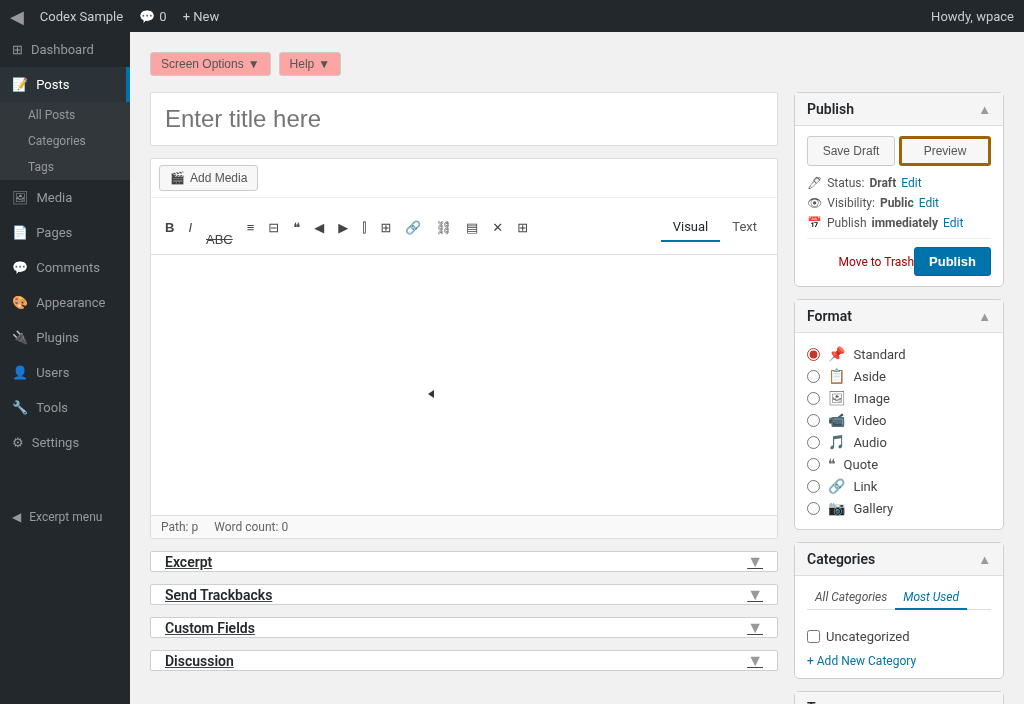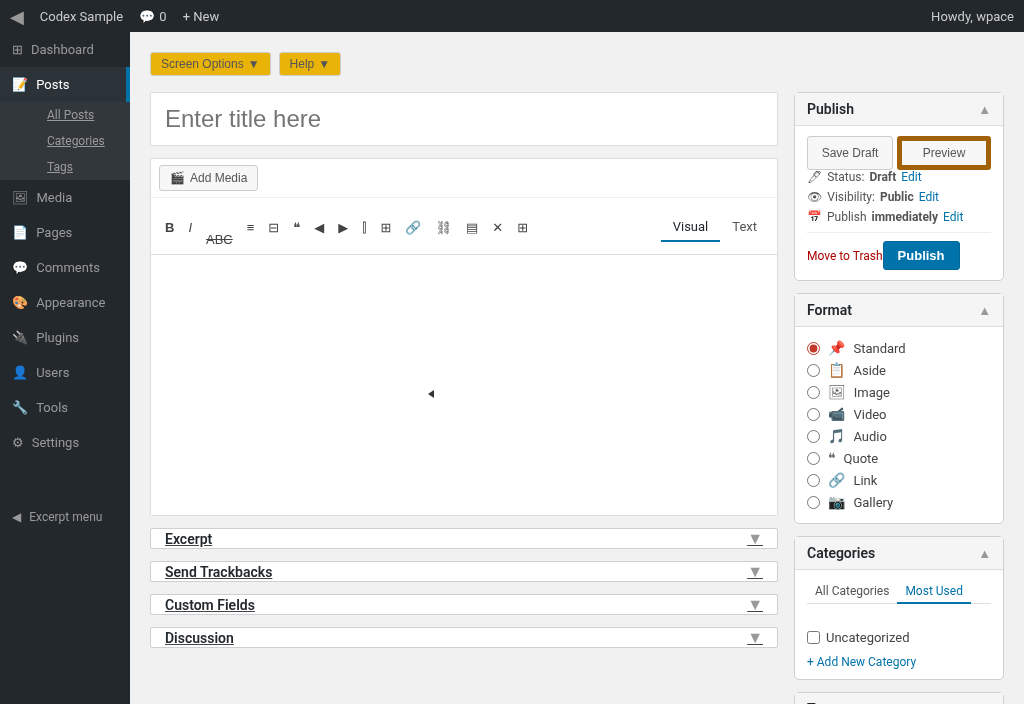--- a/index.html
+++ b/index.html
@@ -46,25 +46,24 @@
     .menu-item.active-parent { background: #2c3338; color: #fff; position: relative; }
     .menu-item.active-parent::after {
       content: '';
       position: absolute;
       right: 0; top: 0; bottom: 0;
       width: 4px;
       background: #0073aa;
     }
     .submenu { background: #32373c; }
     .submenu .sub-item {
-      padding: 6px 12px 6px 47px;
+      padding: 6px 12px 6px 28px;
       color: #999;
       cursor: pointer;
       font-size: 12px;
-      text-decoration: underline;
     }
     .submenu .sub-item.active { color: #fff; }
     .collapse-menu {
       display: flex;
       align-items: center;
       gap: 8px;
       padding: 10px 12px;
       color: #999;
       cursor: pointer;
       font-size: 12px;
@@ -79,21 +78,21 @@
     }
     .screen-header {
       display: flex;
       align-items: center;
       justify-content: space-between;
       margin-bottom: 16px;
     }
     .page-title { font-size: 23px; font-weight: 400; color: #23282d; }
     .screen-options-bar { display: flex; gap: 8px; align-items: center; }
     .screen-btn {
-      background: #eab308;
+      background: #fca5a5;
       border: 1px solid #ccc;
       border-radius: 3px;
       padding: 4px 10px;
       font-size: 12px;
       cursor: pointer;
       color: #555;
       display: flex; align-items: center; gap: 4px;
     }
 
     
@@ -240,47 +239,48 @@
       border-bottom: 1px solid #ddd;
     }
     .panel-title { font-size: 14px; font-weight: 600; color: #23282d; }
     .panel-toggle { color: #999; cursor: pointer; }
     .panel-body { padding: 10px 12px; }
 
     
     .publish-actions {
       display: flex;
       gap: 4px;
+      margin-bottom: 10px;
     }
     .save-draft-btn {
       flex: 1;
       background: #f7f7f7;
       border: 1px solid #ccc;
       border-radius: 3px;
       padding: 5px 8px;
       font-size: 12px;
       cursor: pointer;
       color: #555;
     }
     .preview-btn {
       flex: 1;
       background: #f7f7f7;
-      border: 5px solid #a16207;
+      border: 3px solid #a16207;
       border-radius: 3px;
       padding: 5px 8px;
       font-size: 12px;
       cursor: pointer;
       color: #555;
     }
     .publish-info { margin-bottom: 6px; font-size: 12px; color: #555; display: flex; align-items: center; gap: 5px; }
     .edit-link { color: #0073aa; cursor: pointer; text-decoration: none; font-size: 12px; }
     .publish-footer {
       display: flex;
       align-items: center;
-      justify-content: flex-start;
+      justify-content: flex-end;
       padding-top: 8px;
       border-top: 1px solid #eee;
       margin-top: 8px;
     }
     .trash-link { color: #a00; font-size: 12px; cursor: pointer; text-decoration: none; }
     .publish-btn {
       background: #0073aa;
       color: #fff;
       border: 1px solid #006799;
       border-radius: 3px;
@@ -298,22 +298,23 @@
       padding: 3px 0;
       font-size: 13px;
     }
     .format-option input[type="radio"] { margin: 0; }
     .format-icon { font-size: 14px; color: #666; }
 
     
     .categories-tabs {
       display: flex;
       gap: 0;
-      margin-bottom: 24px;
+      margin-bottom: 17px;
       border-bottom: 1px solid #ddd;
+      font-style: italic;
     }
     .cat-tab {
       padding: 4px 8px;
       font-size: 12px;
       cursor: pointer;
       color: #555;
     }
     .cat-tab.active { color: #0073aa; border-bottom: 2px solid #0073aa; margin-bottom: -1px; }
     .cat-checkbox {
       display: flex;
@@ -447,20 +448,24 @@
             </div>
           </div>
 
           <div class="editor-content">
 
             <svg class="cursor-indicator" viewBox="0 0 12 18" xmlns="http://www.w3.org/2000/svg">
               <path d="M2 0 L2 18 M2 9 L8 5 L8 13 Z" fill="#333" stroke="none"></path>
             </svg>
           </div>
 
+          <div class="editor-status">
+            <span>Path: p</span>
+            <span>Word count: 0</span>
+          </div>
         </div>
 
         
         <div class="metabox">
           <div class="metabox-header">
             <span class="metabox-title">Excerpt</span>
             <span class="metabox-toggle">▼</span>
           </div>
         </div>
         <div class="metabox">

